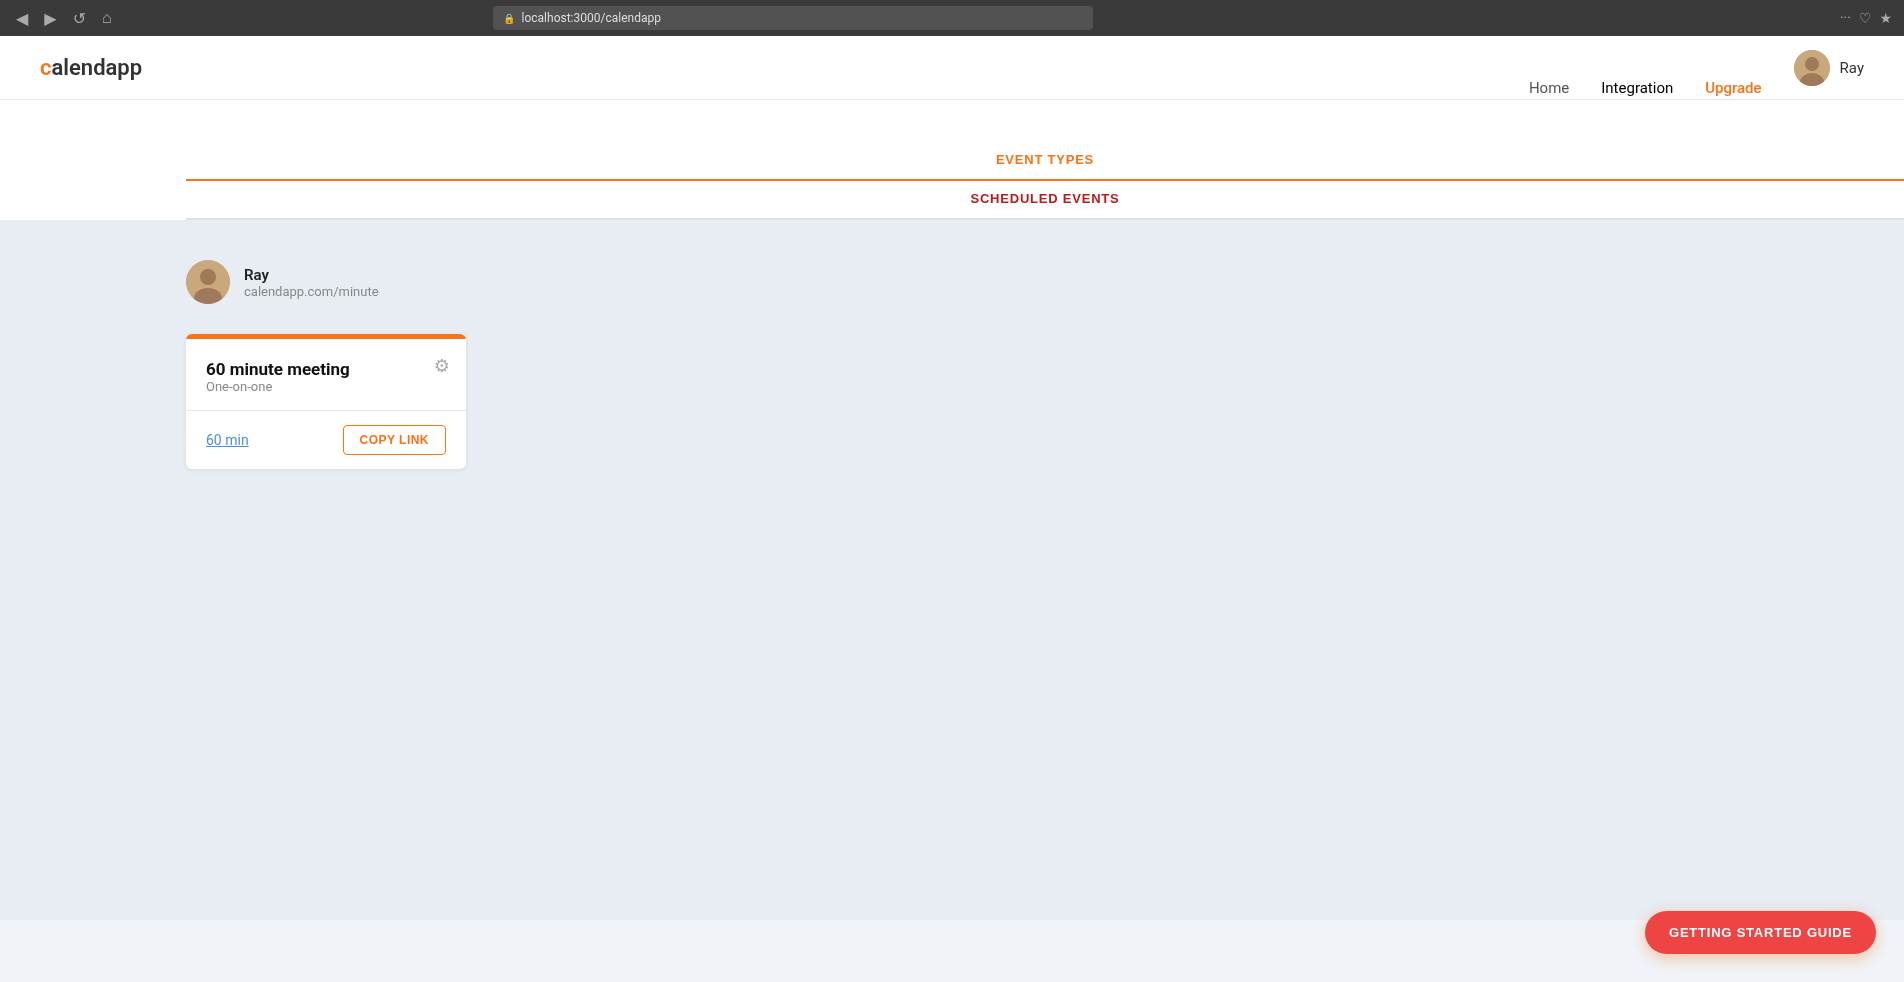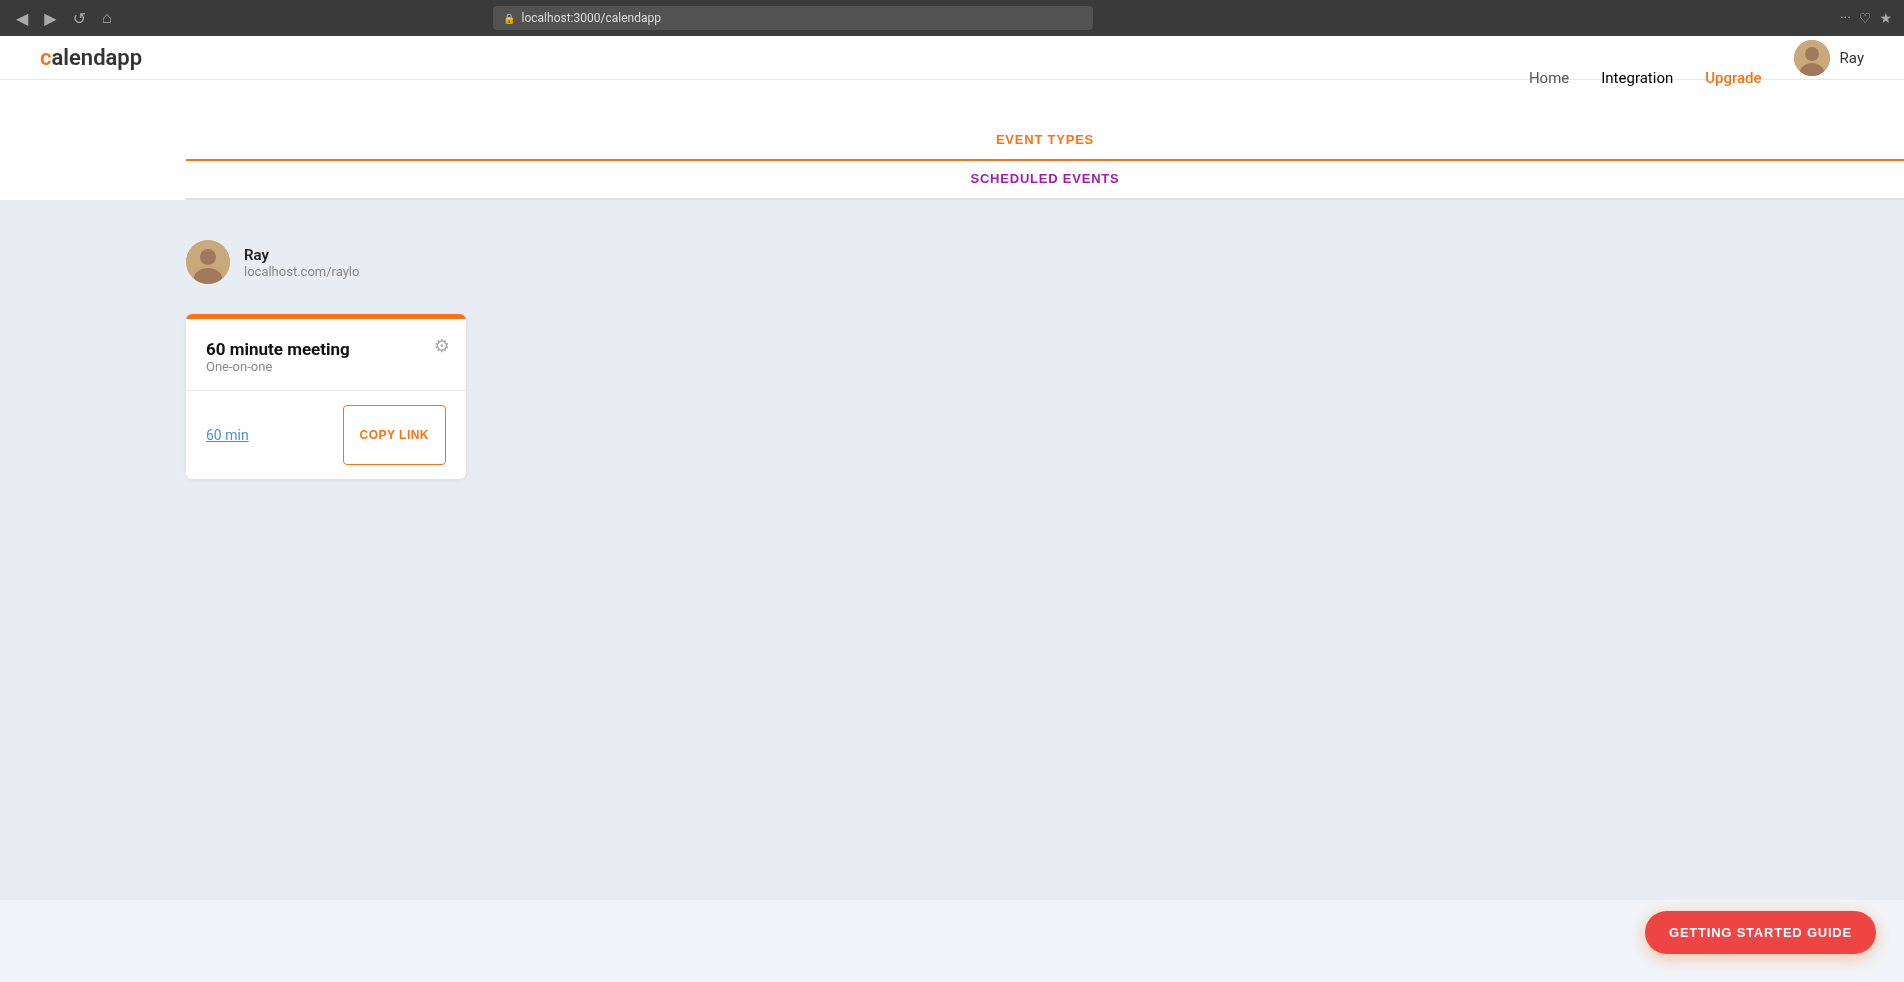--- a/index.html
+++ b/index.html
@@ -50,21 +50,21 @@
       align-items: center;
       gap: 8px;
       color: #aaa;
       font-size: 14px;
       margin-left: auto;
     }
 
     
     .navbar {
       background: #fff;
-      height: 44px;
+      height: 64px;
       display: flex;
       align-items: center;
       padding: 0 40px;
       border-bottom: 1px solid #e8e8e8;
       position: relative;
     }
     .navbar-logo {
       font-size: 22px;
       font-weight: 600;
       color: #333;
@@ -142,21 +142,21 @@
       display: flex;
       border-bottom: 2px solid #e0e0e0;
       margin-bottom: 0;
       flex-direction: column;
     }
     .tab {
       padding: 12px 16px;
       font-size: 13px;
       font-weight: 600;
       letter-spacing: 0.06em;
-      color: #a21caf;
+      color: #b91c1c;
       cursor: pointer;
       border: none;
       background: none;
       text-transform: uppercase;
       position: relative;
       text-decoration: none;
     }
     .tab.active {
       color: #f97316;
     }
@@ -254,21 +254,21 @@
       display: flex;
       align-items: center;
       justify-content: space-between;
     }
     .event-card-duration {
       font-size: 14px;
       color: #4a90d9;
       cursor: pointer;
     }
     .event-card-copy-btn {
-      padding: 22px 16px;
+      padding: 7px 16px;
       border: 1.5px solid #f97316;
       border-radius: 4px;
       background: #fff;
       color: #f97316;
       font-size: 12px;
       font-weight: 600;
       letter-spacing: 0.04em;
       cursor: pointer;
       text-transform: uppercase;
     }
@@ -345,21 +345,21 @@
     <div class="user-profile-row">
       <div class="profile-avatar">
         <svg viewBox="0 0 44 44" xmlns="http://www.w3.org/2000/svg">
           <circle cx="22" cy="22" r="22" fill="#c9a87c"></circle>
           <circle cx="22" cy="17" r="8" fill="#a0785a"></circle>
           <ellipse cx="22" cy="38" rx="14" ry="10" fill="#a0785a"></ellipse>
         </svg>
       </div>
       <div class="profile-info">
         <div class="profile-name">Ray</div>
-        <div class="profile-url">localhost.com/raylo</div>
+        <div class="profile-url">calendapp.com/minute</div>
       </div>
     </div>
 
     <div class="event-card">
       <div class="event-card-top-bar"></div>
       <div class="event-card-body">
         <button class="event-card-settings">⚙</button>
         <div class="event-card-title">60 minute meeting</div>
         <div class="event-card-subtitle">One-on-one</div>
       </div>

